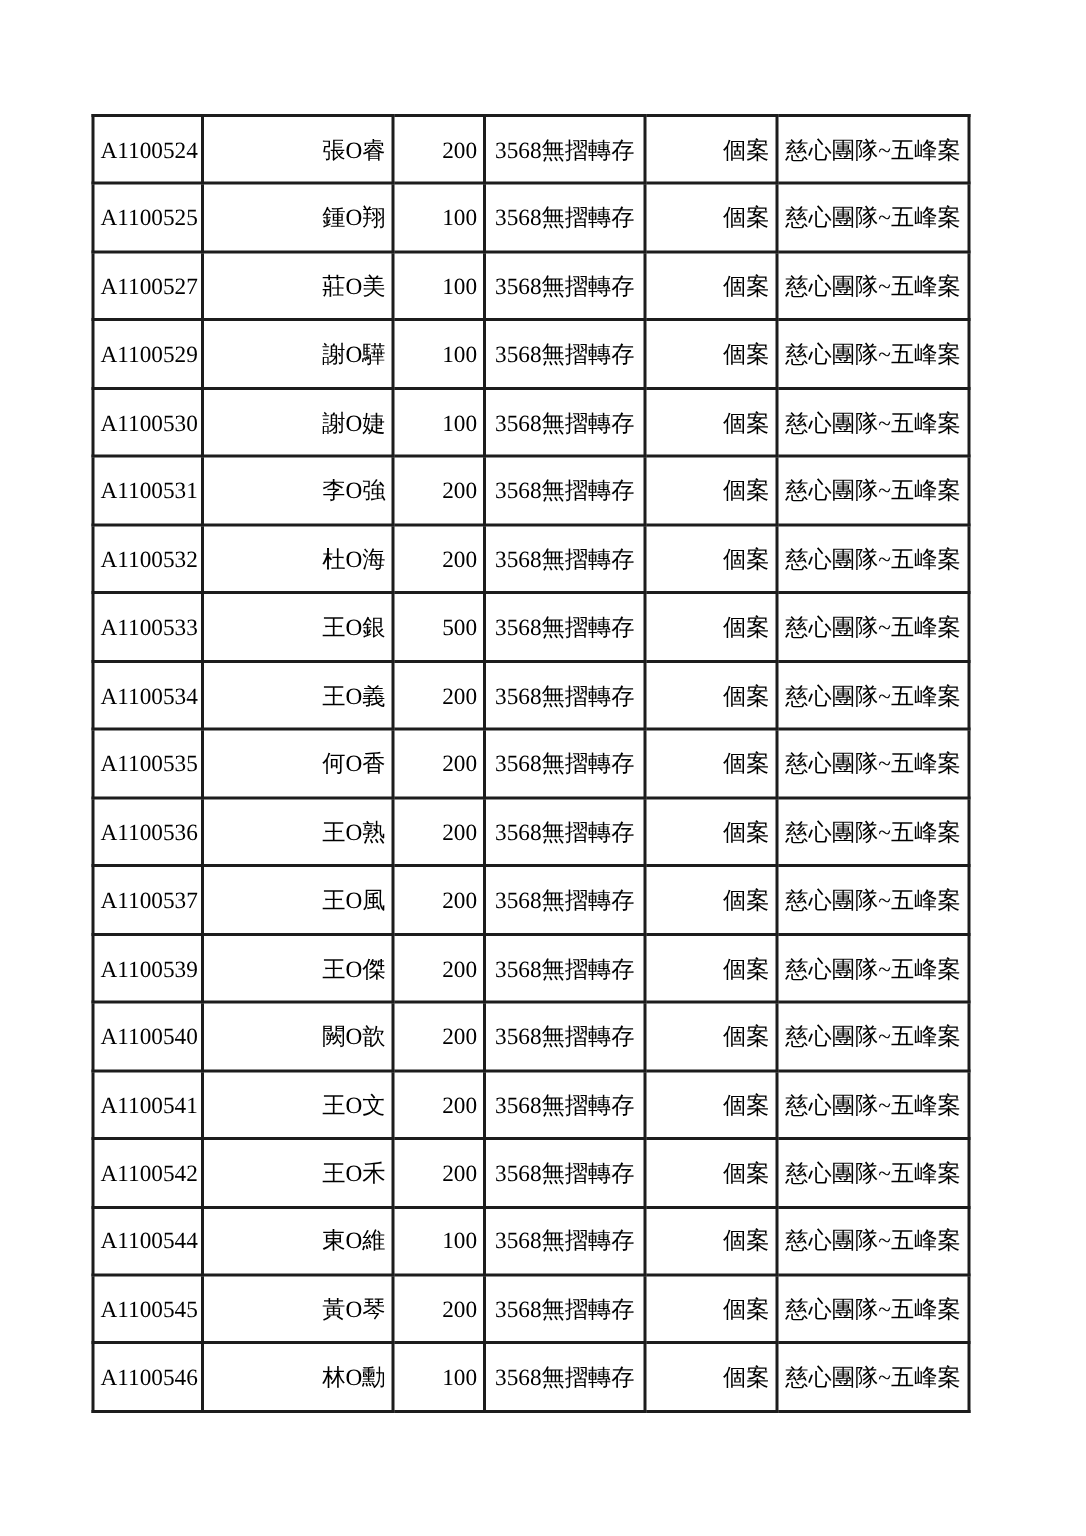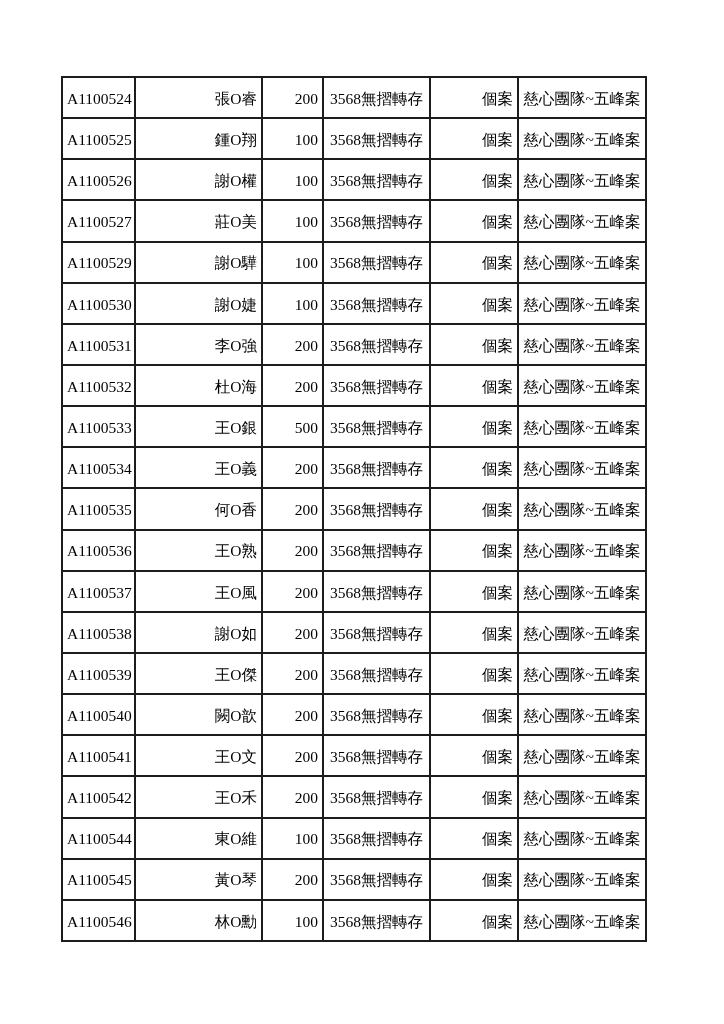--- a/index.html
+++ b/index.html
@@ -69,28 +69,20 @@
         </tr>
         <tr>
           <td class="col-id">A1100525</td>
           <td class="col-name">鍾O翔</td>
           <td class="col-amount">100</td>
           <td class="col-method">3568無摺轉存</td>
           <td class="col-type">個案</td>
           <td class="col-project">慈心團隊~五峰案</td>
         </tr>
         <tr>
-          <td class="col-id">A1100526</td>
-          <td class="col-name">謝O權</td>
-          <td class="col-amount">100</td>
-          <td class="col-method">3568無摺轉存</td>
-          <td class="col-type">個案</td>
-          <td class="col-project">慈心團隊~五峰案</td>
-        </tr>
-        <tr>
           <td class="col-id">A1100527</td>
           <td class="col-name">莊O美</td>
           <td class="col-amount">100</td>
           <td class="col-method">3568無摺轉存</td>
           <td class="col-type">個案</td>
           <td class="col-project">慈心團隊~五峰案</td>
         </tr>
         <tr>
           <td class="col-id">A1100529</td>
           <td class="col-name">謝O驊</td>
@@ -151,28 +143,20 @@
           <td class="col-id">A1100536</td>
           <td class="col-name">王O熟</td>
           <td class="col-amount">200</td>
           <td class="col-method">3568無摺轉存</td>
           <td class="col-type">個案</td>
           <td class="col-project">慈心團隊~五峰案</td>
         </tr>
         <tr>
           <td class="col-id">A1100537</td>
           <td class="col-name">王O風</td>
-          <td class="col-amount">200</td>
-          <td class="col-method">3568無摺轉存</td>
-          <td class="col-type">個案</td>
-          <td class="col-project">慈心團隊~五峰案</td>
-        </tr>
-        <tr>
-          <td class="col-id">A1100538</td>
-          <td class="col-name">謝O如</td>
           <td class="col-amount">200</td>
           <td class="col-method">3568無摺轉存</td>
           <td class="col-type">個案</td>
           <td class="col-project">慈心團隊~五峰案</td>
         </tr>
         <tr>
           <td class="col-id">A1100539</td>
           <td class="col-name">王O傑</td>
           <td class="col-amount">200</td>
           <td class="col-method">3568無摺轉存</td>

